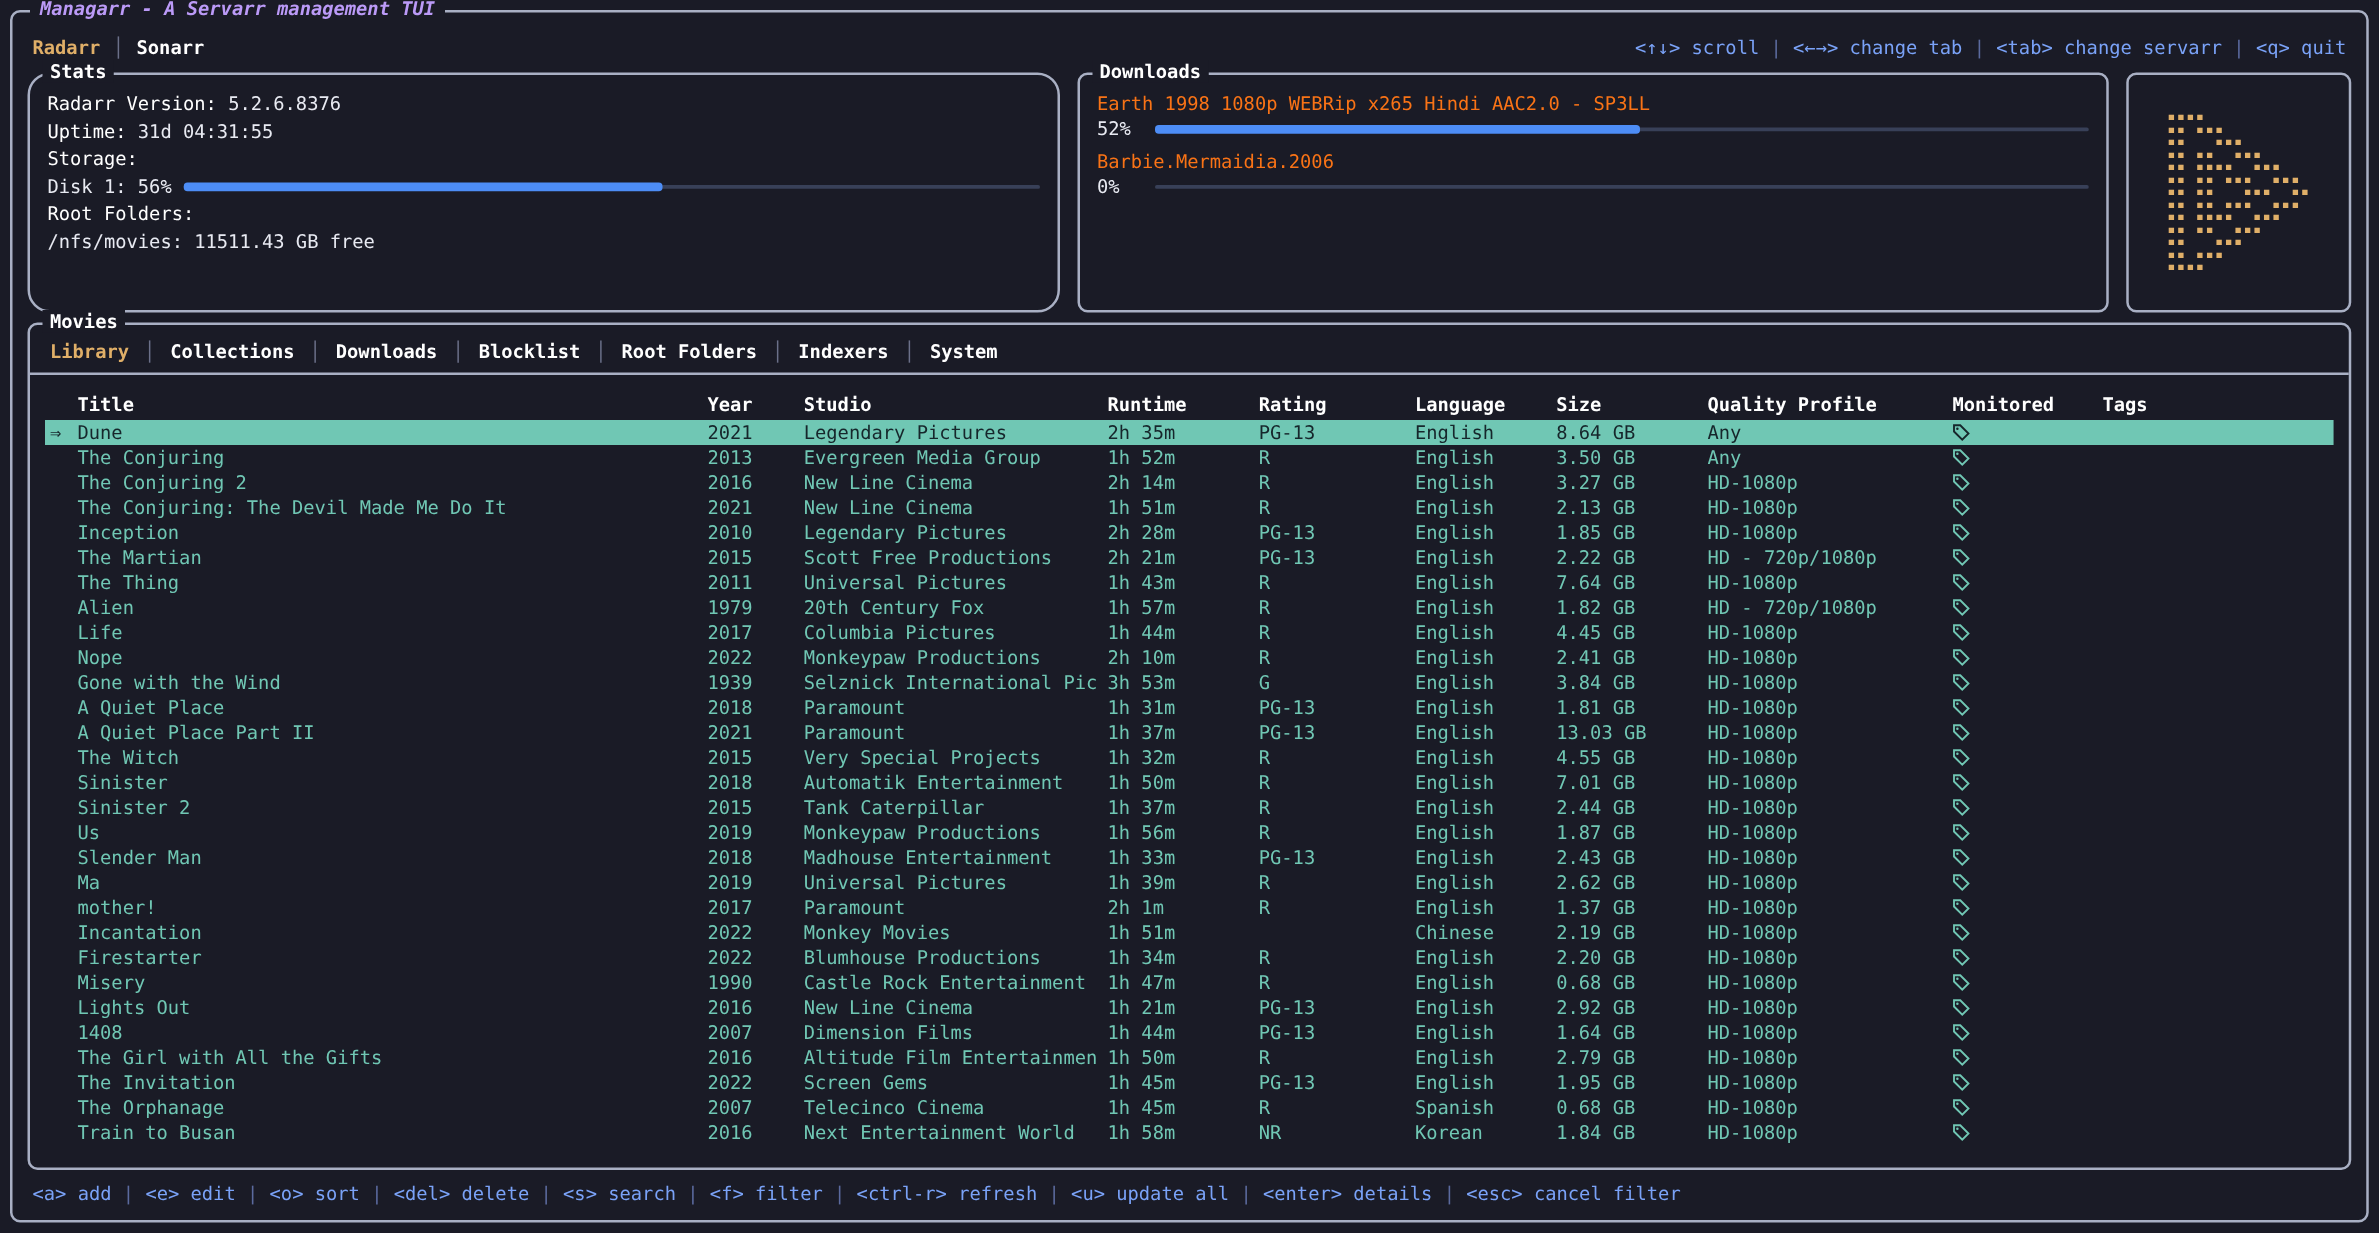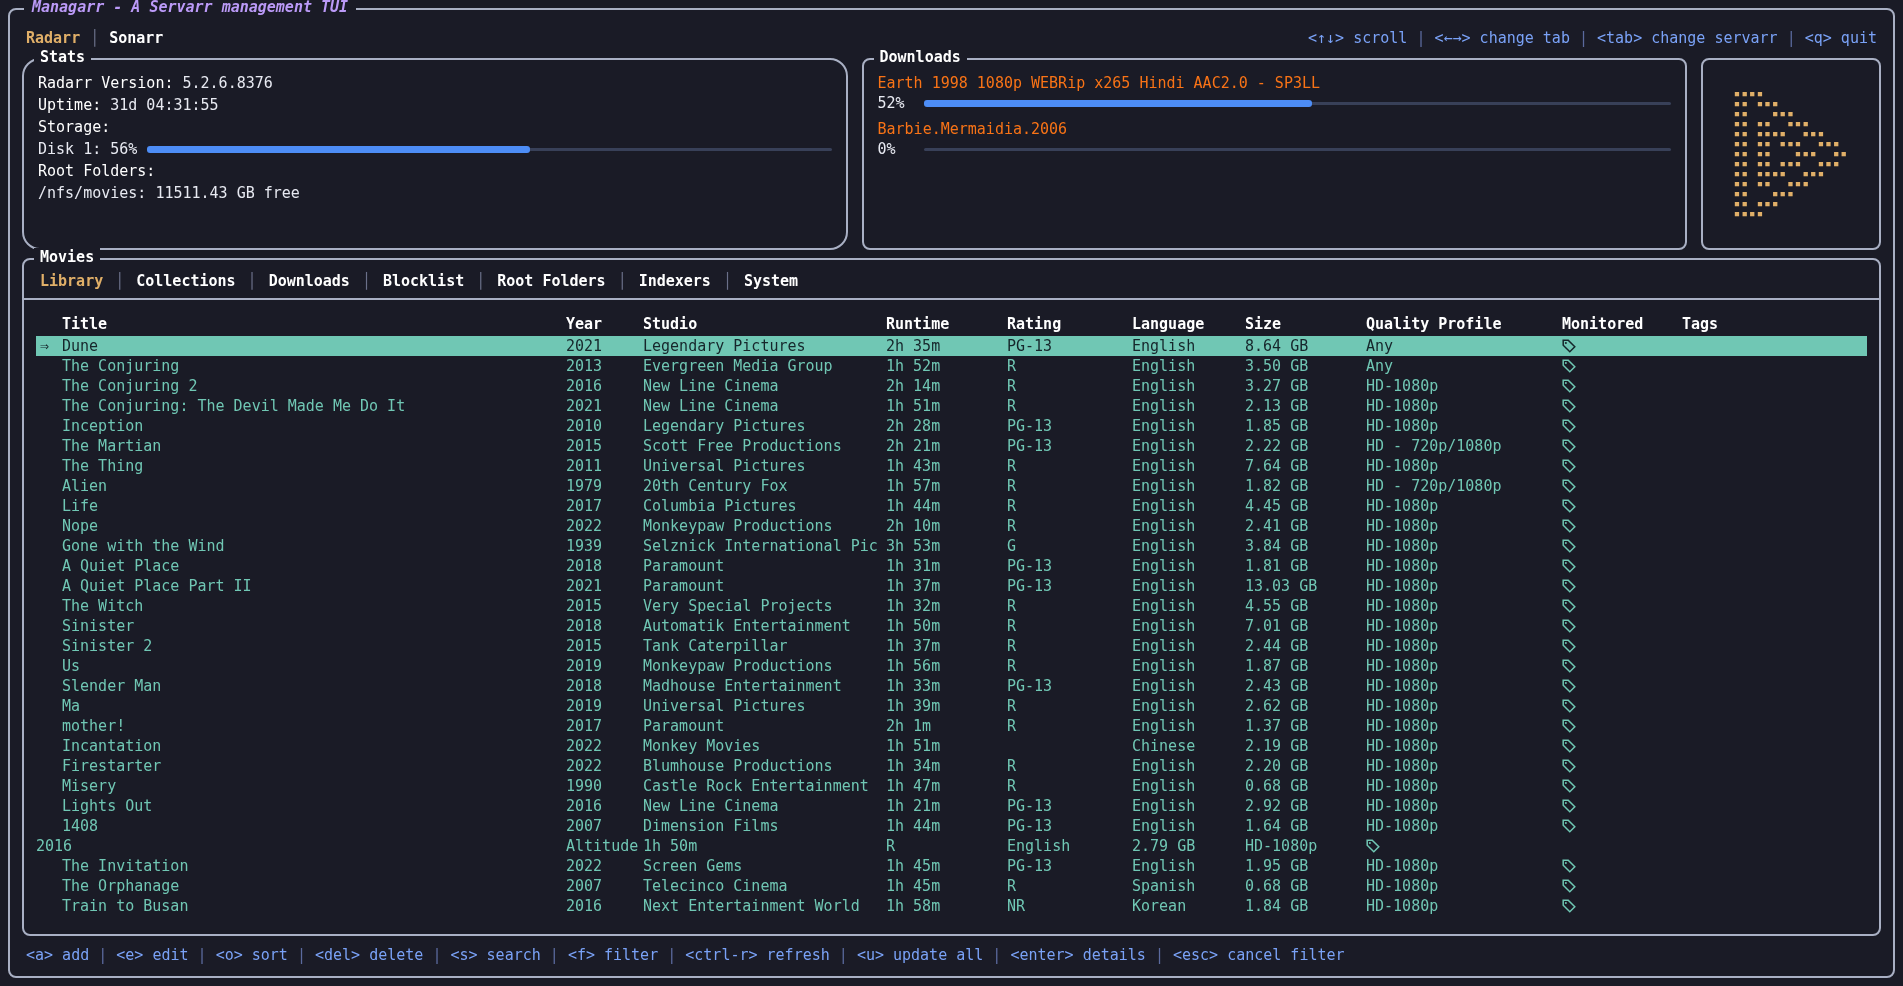--- a/index.html
+++ b/index.html
@@ -564,20 +564,21 @@
           <div class="c-language">English</div>
           <div class="c-size">1.64 GB</div>
           <div class="c-quality">HD-1080p</div>
           <div class="c-monitored"><svg width="14" height="14" viewBox="0 0 14 14">
               <path d="M1.2 1.2h5l6.6 6.6-5 5L1.2 6.2z" fill="none" stroke="currentColor" stroke-width="1.5"></path>
               <circle cx="3.9" cy="3.9" r="1" fill="currentColor"></circle>
             </svg></div>
           <div class="c-tags"></div>
         </div>
         <div class="trow tgrid">
+          <div class="c-title">The Girl with All the Gifts</div>
           <div class="c-year">2016</div>
           <div class="c-studio">Altitude Film Entertainmen</div>
           <div class="c-runtime">1h 50m</div>
           <div class="c-rating">R</div>
           <div class="c-language">English</div>
           <div class="c-size">2.79 GB</div>
           <div class="c-quality">HD-1080p</div>
           <div class="c-monitored"><svg width="14" height="14" viewBox="0 0 14 14">
               <path d="M1.2 1.2h5l6.6 6.6-5 5L1.2 6.2z" fill="none" stroke="currentColor" stroke-width="1.5"></path>
               <circle cx="3.9" cy="3.9" r="1" fill="currentColor"></circle>

